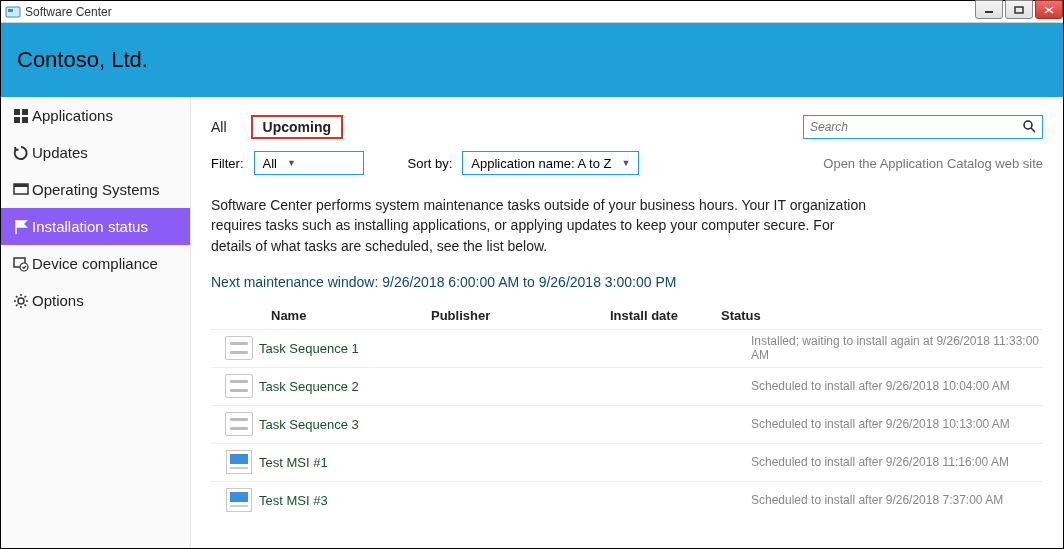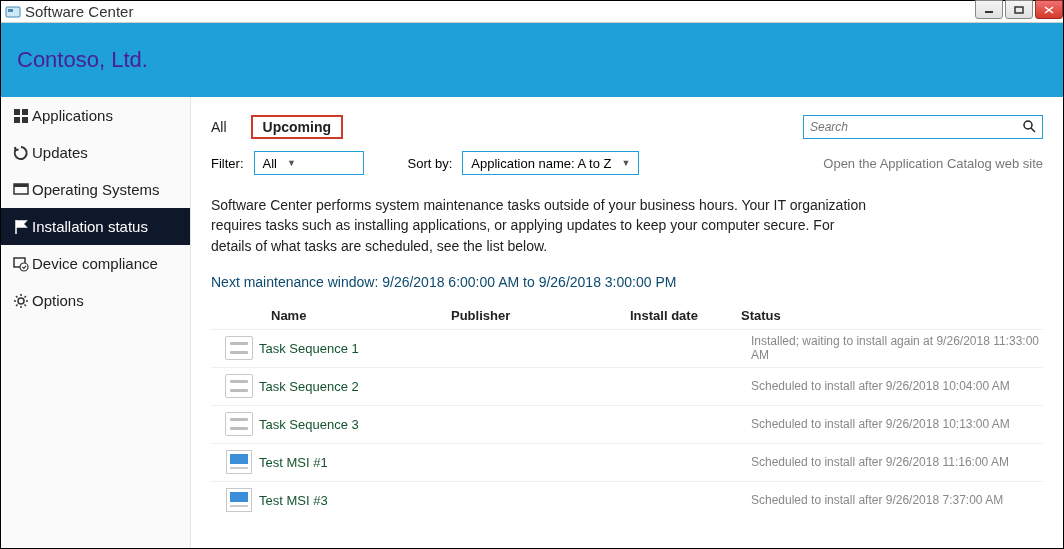--- a/index.html
+++ b/index.html
@@ -12,39 +12,39 @@
   }
   
   .titlebar {
     height: 22px; background: #fff;
     border-bottom: 1px solid #d0d0d0;
     display: flex; align-items: center;
     padding-left: 4px;
     position: relative;
   }
   .titlebar-icon { width: 16px; height: 16px; margin-right: 4px; display: inline-flex; align-items: center; justify-content: center; }
-  .titlebar-text { font-size: 15px; color: #333; }
+  .titlebar-text { font-size: 12px; color: #333; }
   .win-controls { position: absolute; right: 0; top: -1px; display: flex; }
   .win-btn { width: 28px; height: 19px; border: 1px solid #888; border-radius: 0 0 3px 3px; margin-left: 2px; display: flex; align-items: center; justify-content: center; background: linear-gradient(#f5f5f5,#e0e0e0); font-size: 10px; cursor: pointer; }
   .win-btn.close { background: linear-gradient(#f07070,#d43a2a); color: #fff; border-color: #983026; }
   
   .brand {
     height: 74px; background: #1FA0D8;
-    color: #4c1d95; display: flex; align-items: center;
+    color: #000000; display: flex; align-items: center;
     padding-left: 16px; font-size: 22px; font-weight: 300;
   }
   
   .body { flex: 1; display: flex; overflow: hidden; }
   .sidebar { width: 190px; background: #fafafa; border-right: 1px solid #e5e5e5; }
   .nav-item {
     display: flex; align-items: center;
     padding: 10px 12px; font-size: 15px; color: #222;
     cursor: pointer; gap: 3px;
   }
-  .nav-item.active { background: #0f172a; color: #fff; text-align: right; }
+  .nav-item.active { background: #8b5cf6; color: #fff; text-align: right; }
   .nav-icon { width: 16px; height: 16px; display: inline-flex; align-items: center; justify-content: center; flex-shrink: 0; }
   
   .main { flex: 1; padding: 18px 20px 0 20px; display: flex; flex-direction: column; overflow: hidden; }
   .toprow { display: flex; align-items: flex-start; }
   .tabs { display: flex; gap: 24px; align-items: center; }
   .tab { font-size: 14px; color: #222; cursor: pointer; }
   .tab.active { font-weight: 700; border: 2px solid #d03a2a; padding: 2px 10px; }
   .search-wrap { margin-left: auto; }
   .search {
     width: 240px; height: 24px; border: 1px solid #1FA0D8;
@@ -57,21 +57,21 @@
   .select {
     height: 24px; border: 1px solid #1FA0D8; background: #fff;
     display: inline-flex; align-items: center; padding: 0 8px;
     font-size: 13px; gap: 10px; cursor: pointer;
   }
   .select .caret { font-size: 9px; color: #555; }
   .catalog-link { font-size: 13px; color: #777; cursor: pointer; }
   .desc { margin-top: 20px; font-size: 14px; color: #222; line-height: 1.45; max-width: 660px; }
   .next-window { margin-top: 18px; font-size: 14px; color: #0c4a6e; }
   .table-head { display: flex; margin-top: 14px; padding: 4px 0 6px 60px; font-size: 13px; font-weight: 700; color: #222; }
-  .col-name { width: 180px; }
+  .col-name { width: 160px; }
   .col-pub { width: 170px; }
   .col-date { width: 120px; padding-left: 9px; }
   .col-status { flex: 1; }
   .rows { flex: 1; overflow-y: auto; }
   .row { display: flex; align-items: center; height: 38px; border-top: 1px solid #eee; padding-left: 8px; cursor: pointer; }
   .row-icon { width: 40px; display: flex; justify-content: center; }
   .row .cell-name { width: 192px; font-size: 13px; color: #14532d; }
   .row .cell-pub { width: 170px; font-size: 13px; }
   .row .cell-date { width: 130px; font-size: 13px; }
   .row .cell-status { flex: 1; font-size: 12px; color: #888; }

